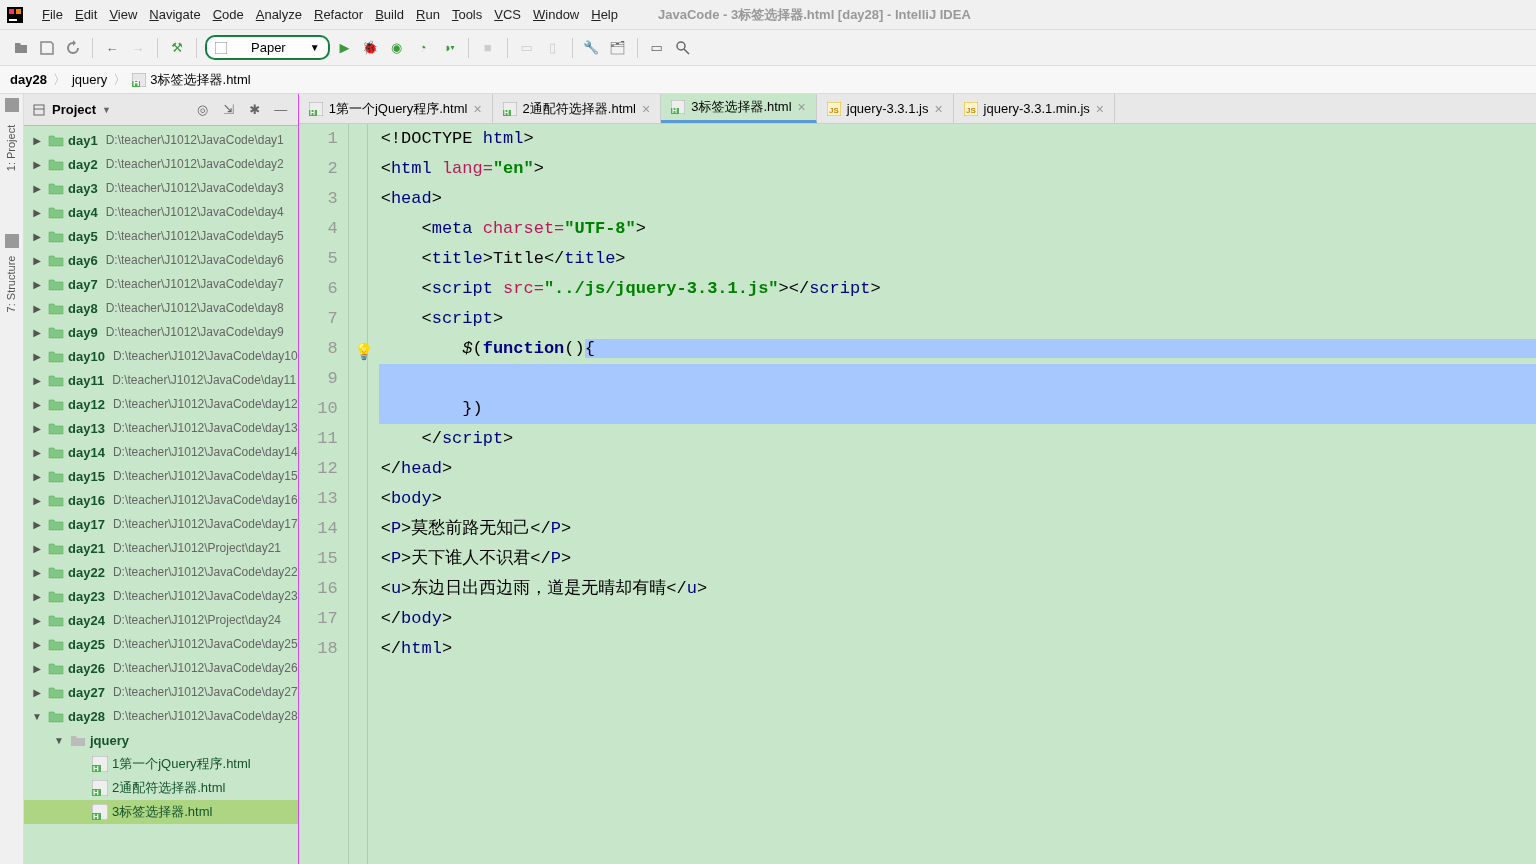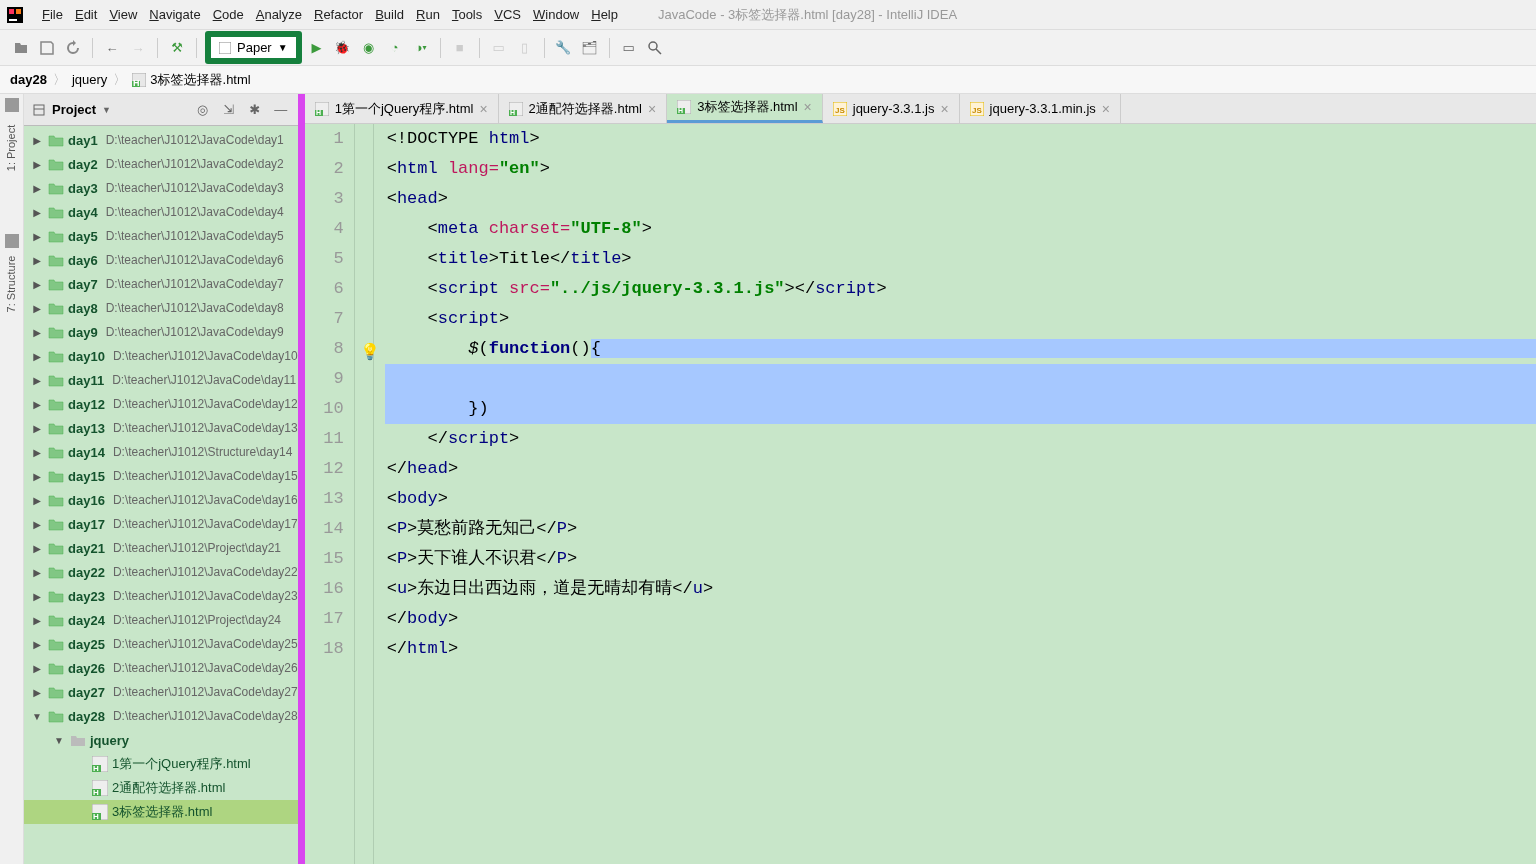--- a/index.html
+++ b/index.html
@@ -2,38 +2,38 @@
 <html><head>
 <meta charset="utf-8">
 <style>
 * { box-sizing: border-box; margin: 0; padding: 0; }
 body { font-family: "Segoe UI", Arial, sans-serif; font-size: 13px; color: #000; background: #f0f0f0; width: 1536px; height: 864px; overflow: hidden; }
 
 .menubar { height: 30px; background: #f0f0f0; display: flex; align-items: center; padding: 0 6px; gap: 4px; border-bottom: 1px solid #ddd; }
 .app-logo { width: 18px; height: 18px; margin-right: 8px; display:flex; align-items:center; justify-content:center; }
 .menu-item { padding: 4px 6px; cursor: pointer; color: #222; }
 .menu-item u { text-decoration: underline; }
-.window-title { margin-left: 30px; color: #999; font-size: 13px; }
+.window-title { margin-left: 30px; color: #999; font-size: 13px; font-weight: bold; }
 
 .toolbar { height: 36px; background: #f2f2f2; display: flex; align-items: center; padding: 0 10px; gap: 4px; border-bottom: 1px solid #ddd; }
 .tool-btn { width: 22px; height: 22px; display: flex; align-items: center; justify-content: center; cursor: pointer; color: #666; border-radius: 3px; }
 .tool-sep { width: 1px; height: 20px; background: #ccc; margin: 0 4px; }
-.config-select { display: flex; align-items: center; gap: 6px; border: 6px solid #15803d; border-radius: 3px; padding: 3px 8px; background: #fff; cursor: pointer; }
+.config-select { display: flex; align-items: center; gap: 24px; border: 2px solid #15803d; border-radius: 10px; padding: 3px 8px; background: #fff; cursor: pointer; }
 
 .breadcrumb { height: 28px; background: #f7f7f7; display: flex; align-items: center; padding: 0 10px; gap: 4px; border-bottom: 1px solid #ddd; font-size: 13px; }
 .crumb { cursor: pointer; display: flex; align-items: center; gap: 4px; }
 .crumb-sep { color: #aaa; margin: 0 2px; }
 
 .main { display: flex; height: calc(100% - 94px); }
 
 .left-rail { width: 24px; background: #f0f0f0; border-right: 1px solid #ddd; display: flex; flex-direction: column; align-items: center; padding-top: 4px; gap: 10px; }
 .rail-label { transform: rotate(-90deg); transform-origin: center; font-size: 11px; color: #555; white-space: nowrap; cursor: pointer; padding: 20px 0; }
 .rail-icon { width: 14px; height: 14px; background: #999; }
 
-.project-panel { width: 436px; background: #c8e6c9; border-right: 7px solid #d946ef; display: flex; flex-direction: column; }
+.project-panel { width: 436px; background: #c8e6c9; border-right: 1px solid #d946ef; display: flex; flex-direction: column; }
 .project-header { height: 32px; display: flex; align-items: center; padding: 0 8px; border-bottom: 1px solid #bbb; background: #e8e8e8; }
 .project-title { font-weight: bold; font-size: 13px; cursor: pointer; display: flex; align-items: center; gap: 6px; }
 .project-header-tools { margin-left: auto; display: flex; gap: 8px; }
 .header-tool { width: 18px; height: 18px; cursor: pointer; color: #666; display:flex; align-items:center; justify-content:center; }
 
 .tree { flex: 1; overflow: auto; padding: 2px 0; }
 .tree-row { display: flex; align-items: center; height: 24px; cursor: pointer; padding-left: 6px; }
 .tree-row.selected { background: #aed581; }
 .tree-arrow { width: 14px; height: 14px; display: flex; align-items: center; justify-content: center; color: #555; font-size: 10px; }
 .tree-icon { width: 16px; height: 16px; margin: 0 4px; display:flex; align-items:center; justify-content:center; }
@@ -314,21 +314,21 @@
           <span class="tree-path">D:\teacher\J1012\JavaCode\day13</span>
         </div>
         <div class="tree-row" style="padding-left: 6px;">
           <span class="tree-arrow">▶</span>
           <span class="tree-icon">
             <svg width="16" height="14">
               <path class="folder-svg" d="M1 3h5l1 2h8v8H1z"></path>
             </svg>
           </span>
           <span class="tree-name">day14</span>
-          <span class="tree-path">D:\teacher\J1012\Structure\day14</span>
+          <span class="tree-path">D:\teacher\J1012\JavaCode\day14</span>
         </div>
         <div class="tree-row" style="padding-left: 6px;">
           <span class="tree-arrow">▶</span>
           <span class="tree-icon">
             <svg width="16" height="14">
               <path class="folder-svg" d="M1 3h5l1 2h8v8H1z"></path>
             </svg>
           </span>
           <span class="tree-name">day15</span>
           <span class="tree-path">D:\teacher\J1012\JavaCode\day15</span>

